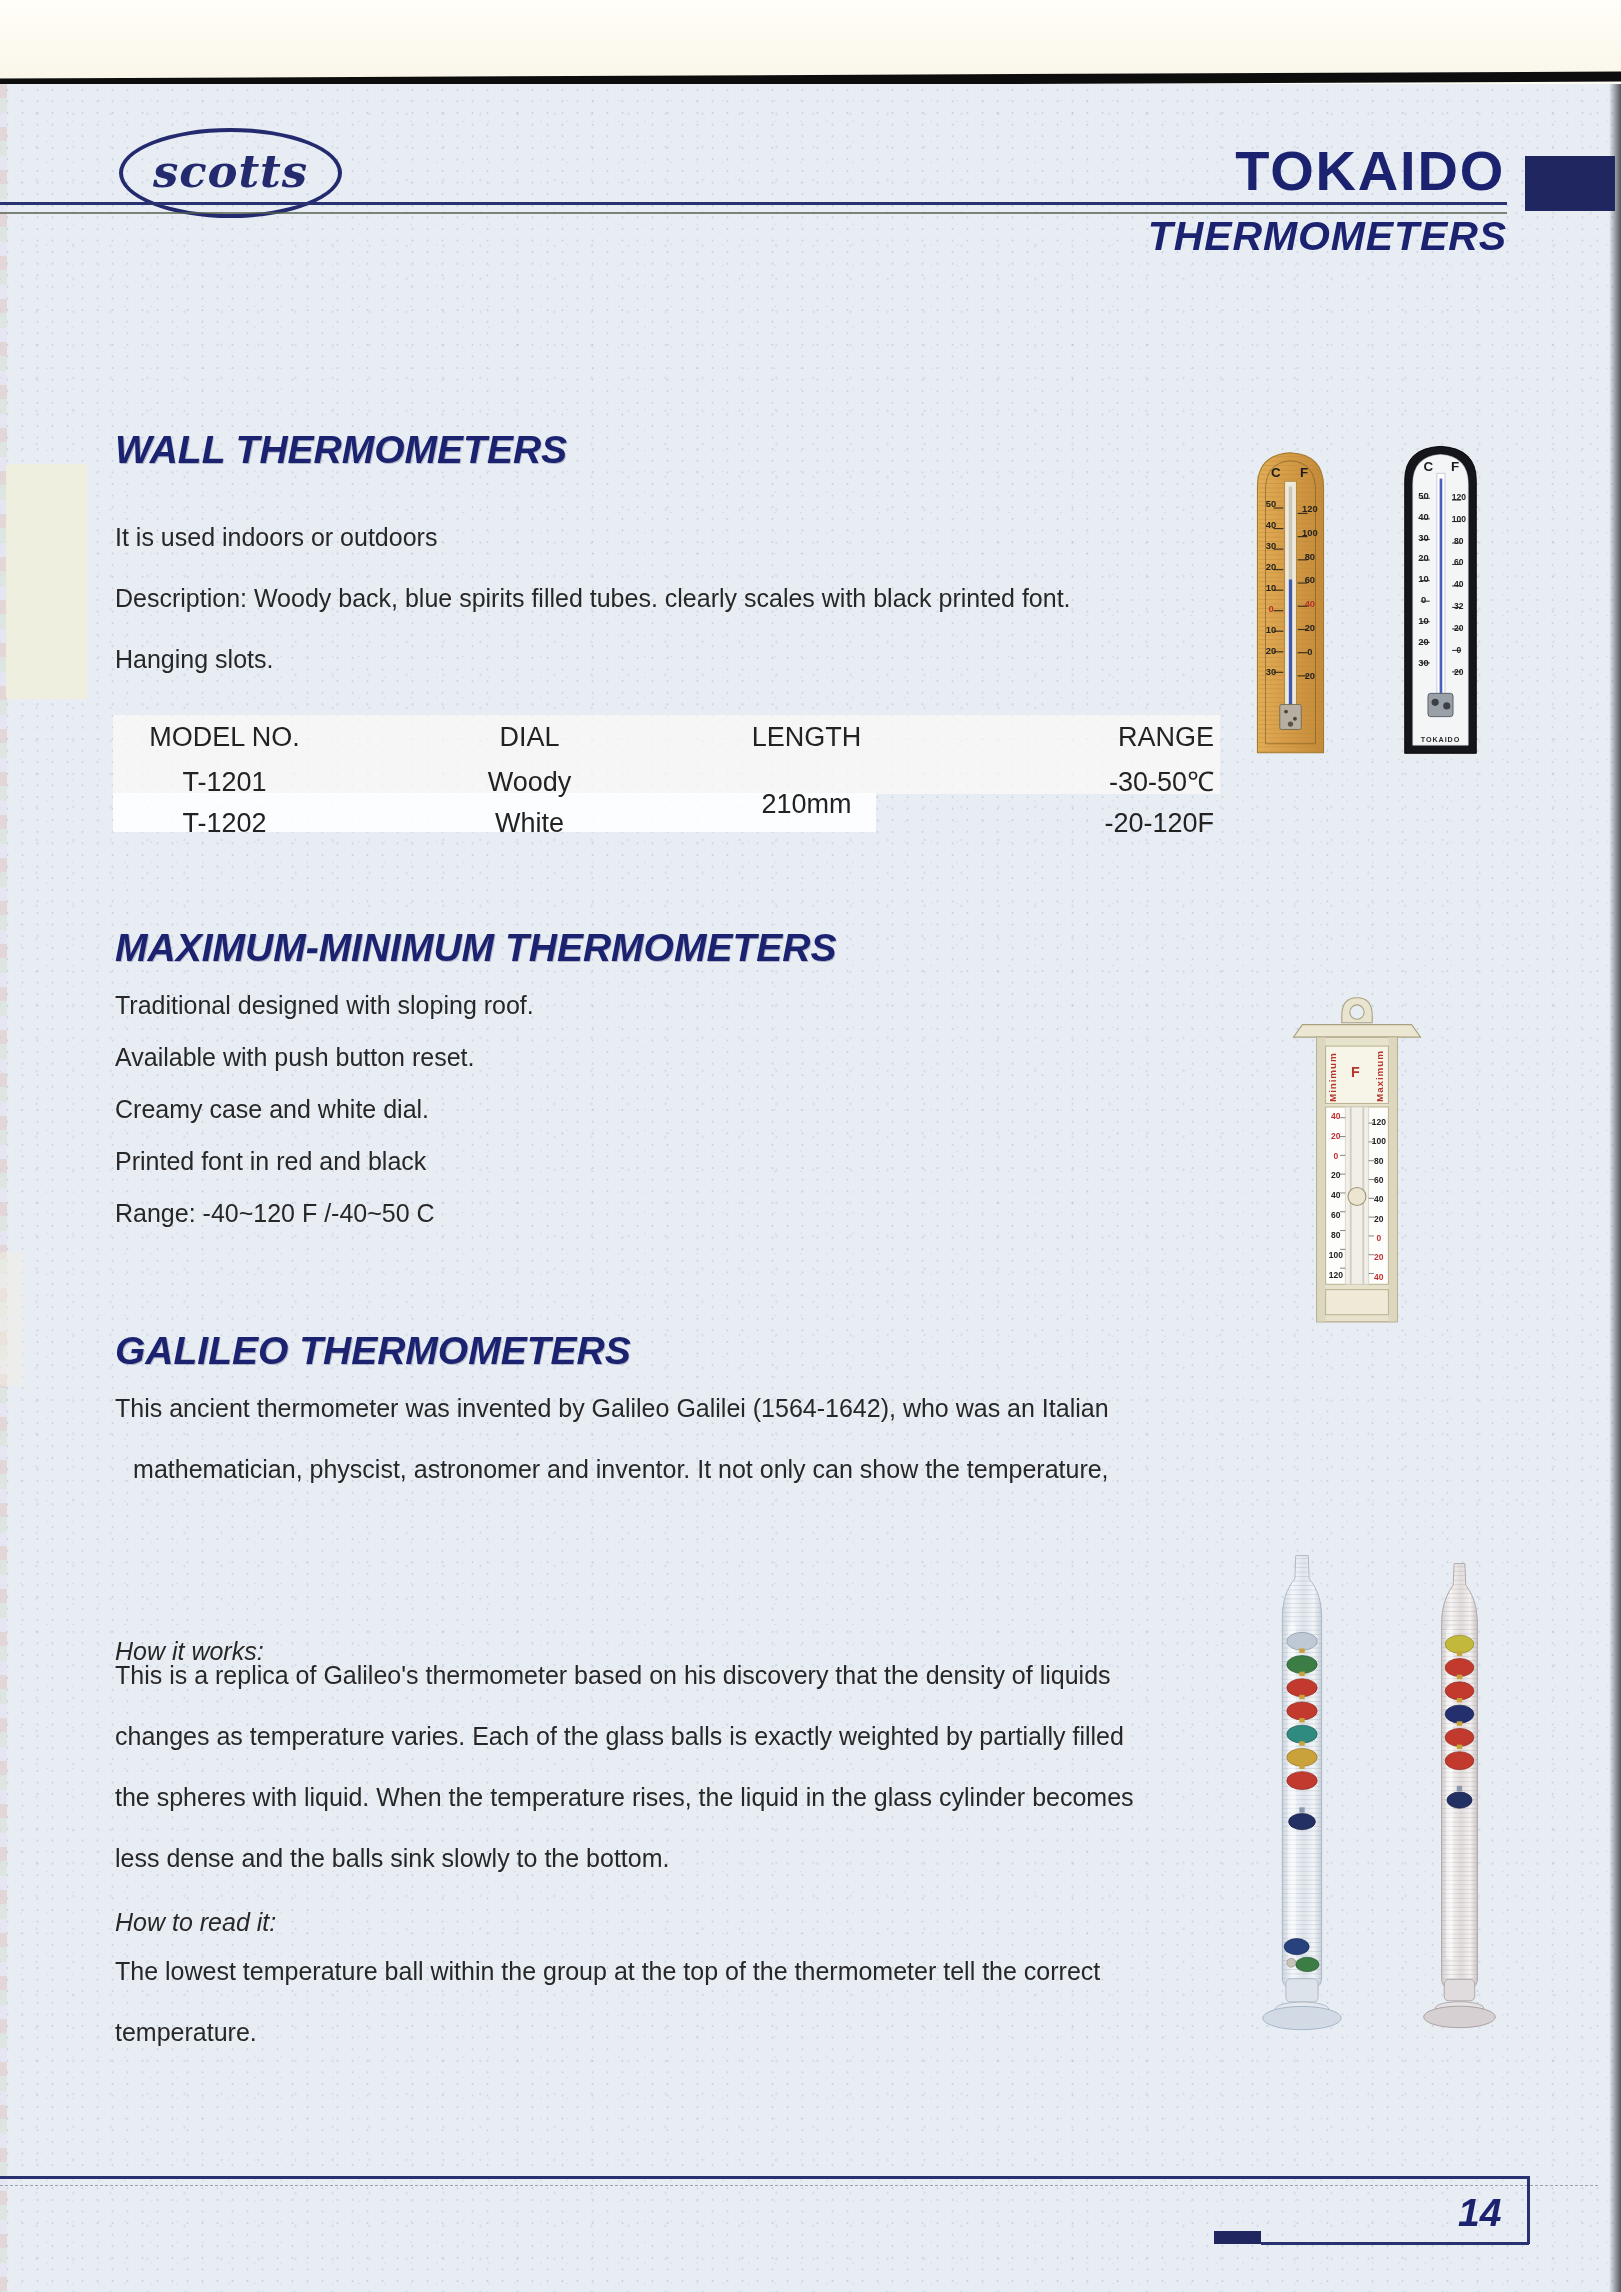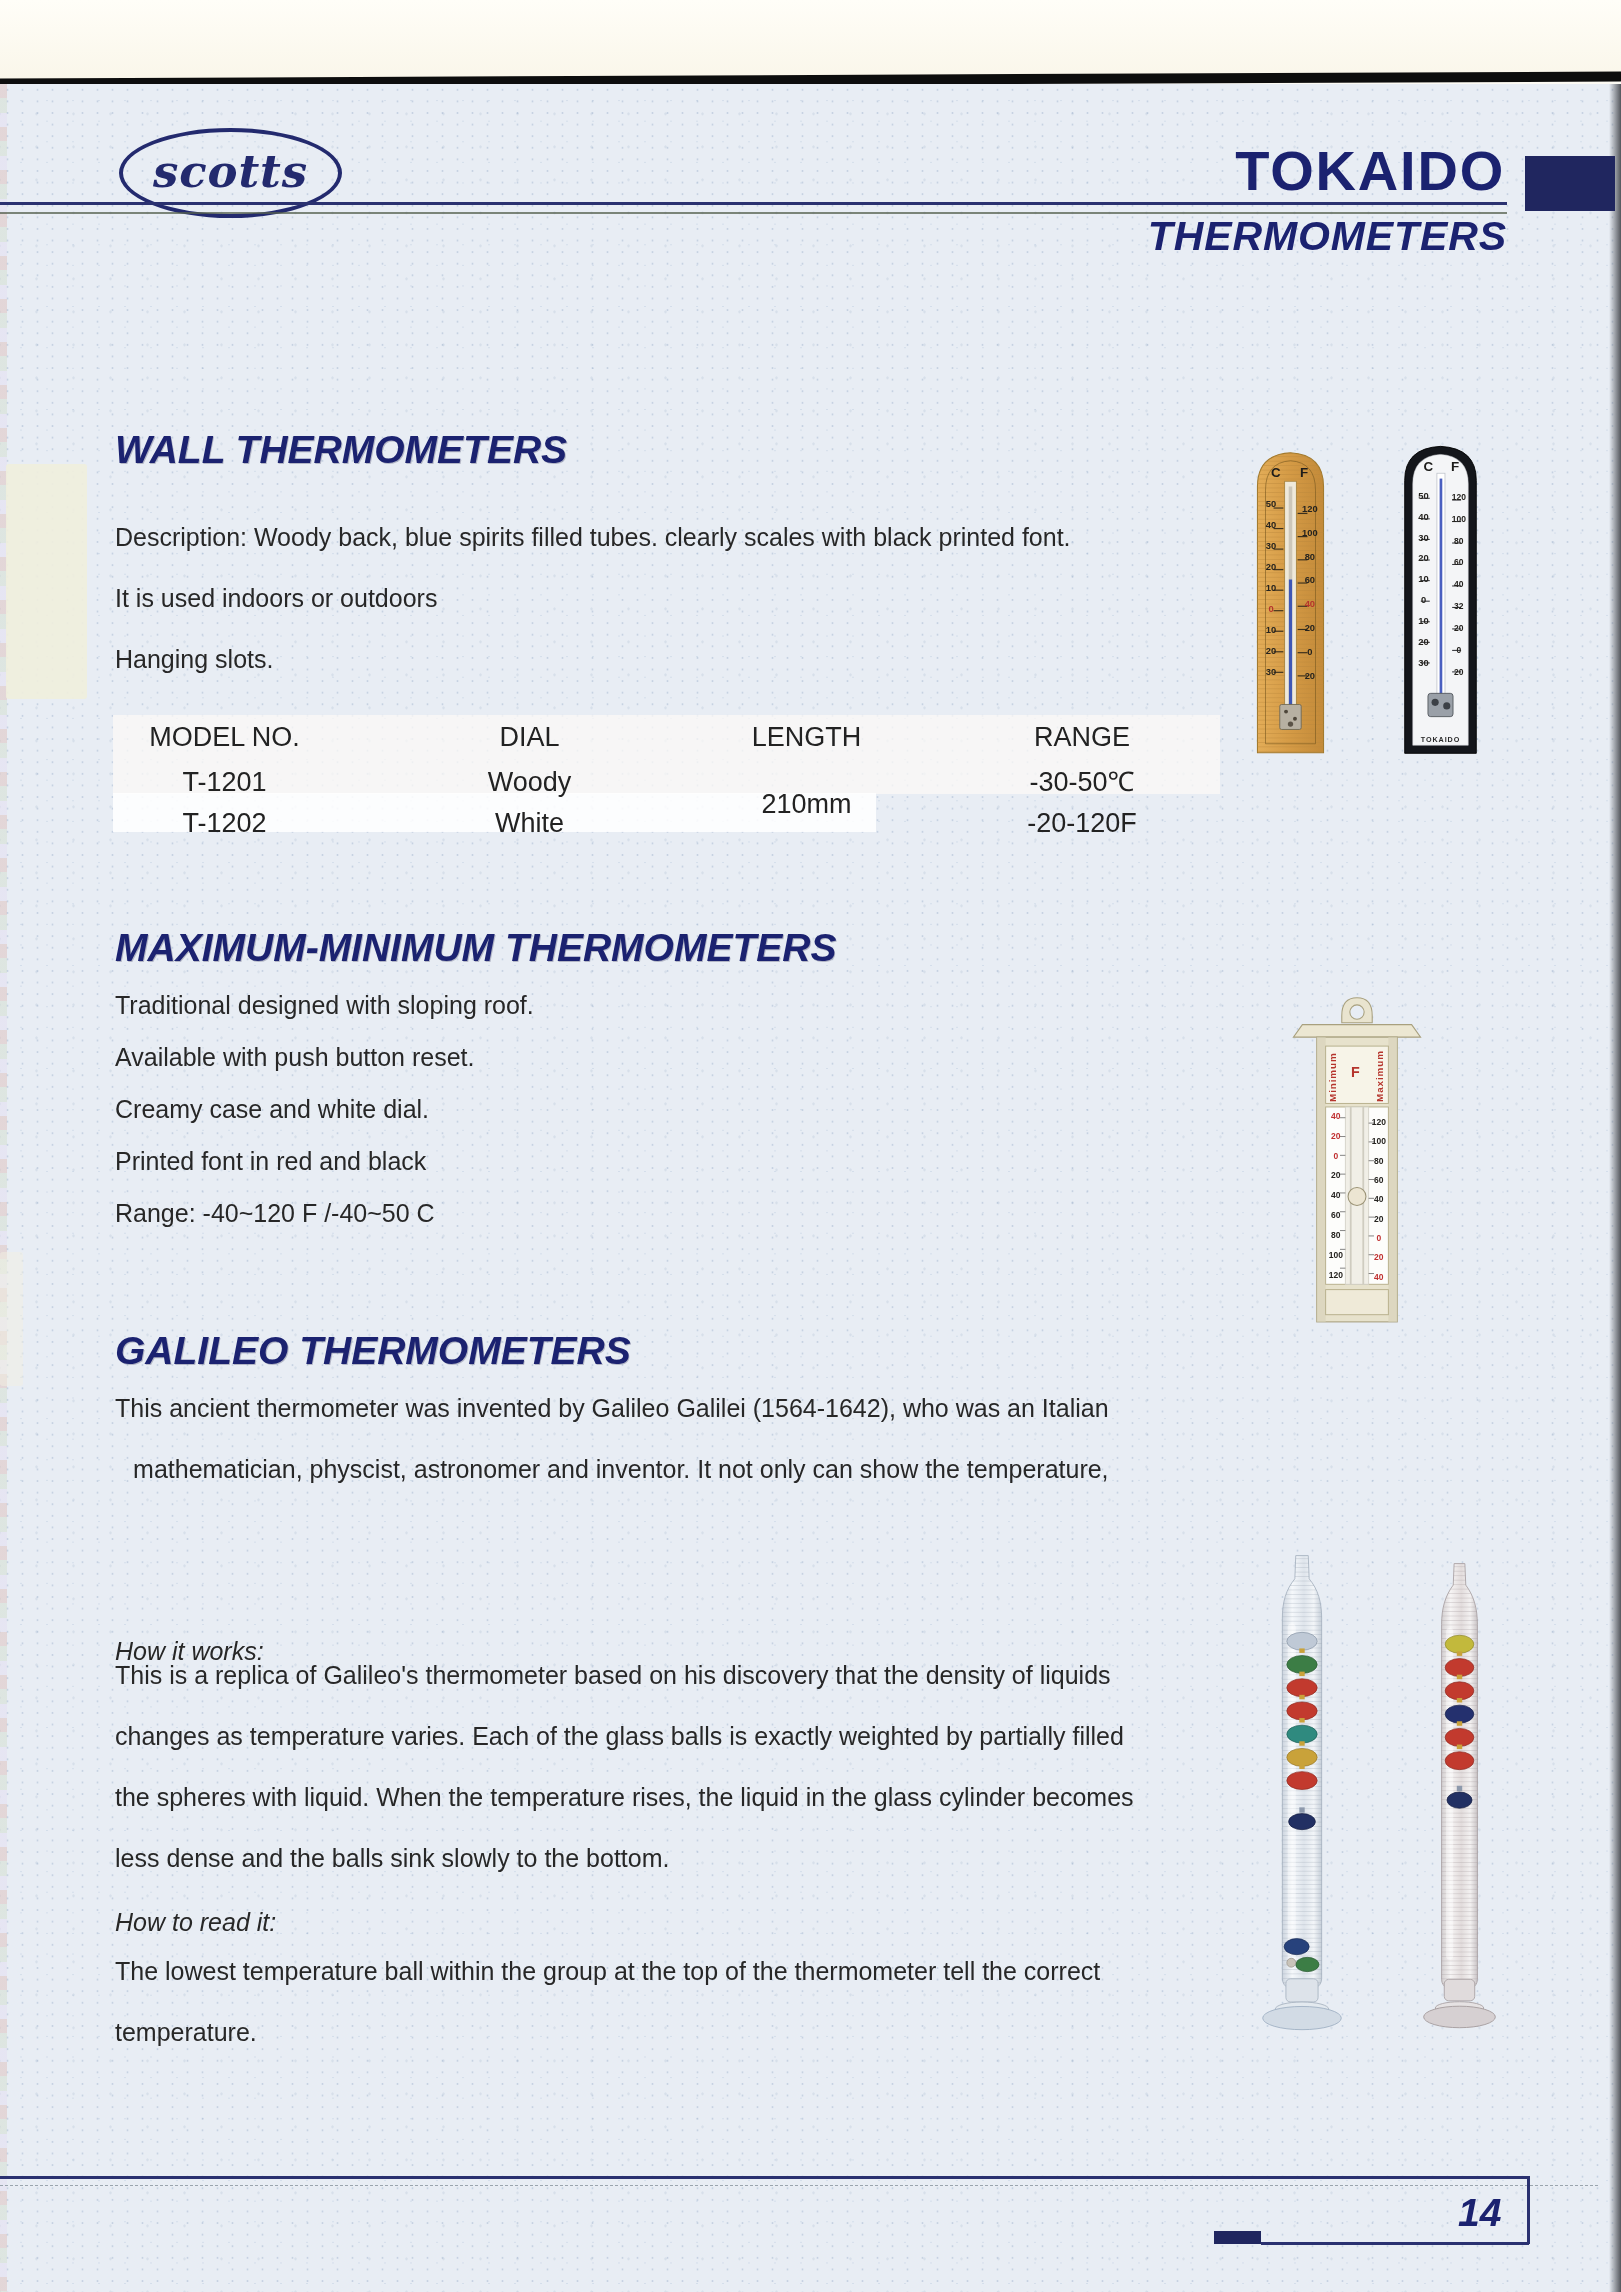--- a/index.html
+++ b/index.html
@@ -105,22 +105,22 @@
 </div>
 <div class="rule-main"></div>
 <div class="rule-sub"></div>
 <div class="hdr-title">TOKAIDO</div>
 <div class="hdr-block"></div>
 <div class="hdr-sub">THERMOMETERS</div>
 
 <div class="h-sec" style="top:430px;">WALL THERMOMETERS</div>
 
 <div class="body-block gap68" style="top:524px;">
+  <p>It is used indoors or outdoors</p>
   <p>Description: Woody back, blue spirits filled tubes. clearly scales with black printed font.</p>
-  <p>It is used indoors or outdoors</p>
   <p>Hanging slots.</p>
 </div>
 
 <div class="tbl-band1"></div>
 <div class="tbl-band2"></div>
 
 <div class="tbl">
   <div class="tcol" style="left:9px;width:251px;text-align:center;">
     <div class="th">MODEL NO.</div>
     <div class="td">T-1201</div>
@@ -128,21 +128,21 @@
   </div>
   <div class="tcol" style="left:296px;width:287px;">
     <div class="th">DIAL</div>
     <div class="td">Woody</div>
     <div class="td">White</div>
   </div>
   <div class="tcol" style="left:582px;width:269px;">
     <div class="th">LENGTH</div>
     <div class="td-span2">210mm</div>
   </div>
-  <div class="tcol" style="left:860px;width:264px;">
+  <div class="tcol" style="left:860px;width:264px;text-align:right;">
     <div class="th">RANGE</div>
     <div class="td">-30-50℃</div>
     <div class="td">-20-120F</div>
   </div>
 </div>
 
 <div class="prod" style="left:1253px;top:445px;width:75px;height:310px;">
   <svg width="75" height="310" viewBox="0 0 84 346">
     <defs>
       <linearGradient id="wood" x1="0" y1="0" x2="1" y2="0">

